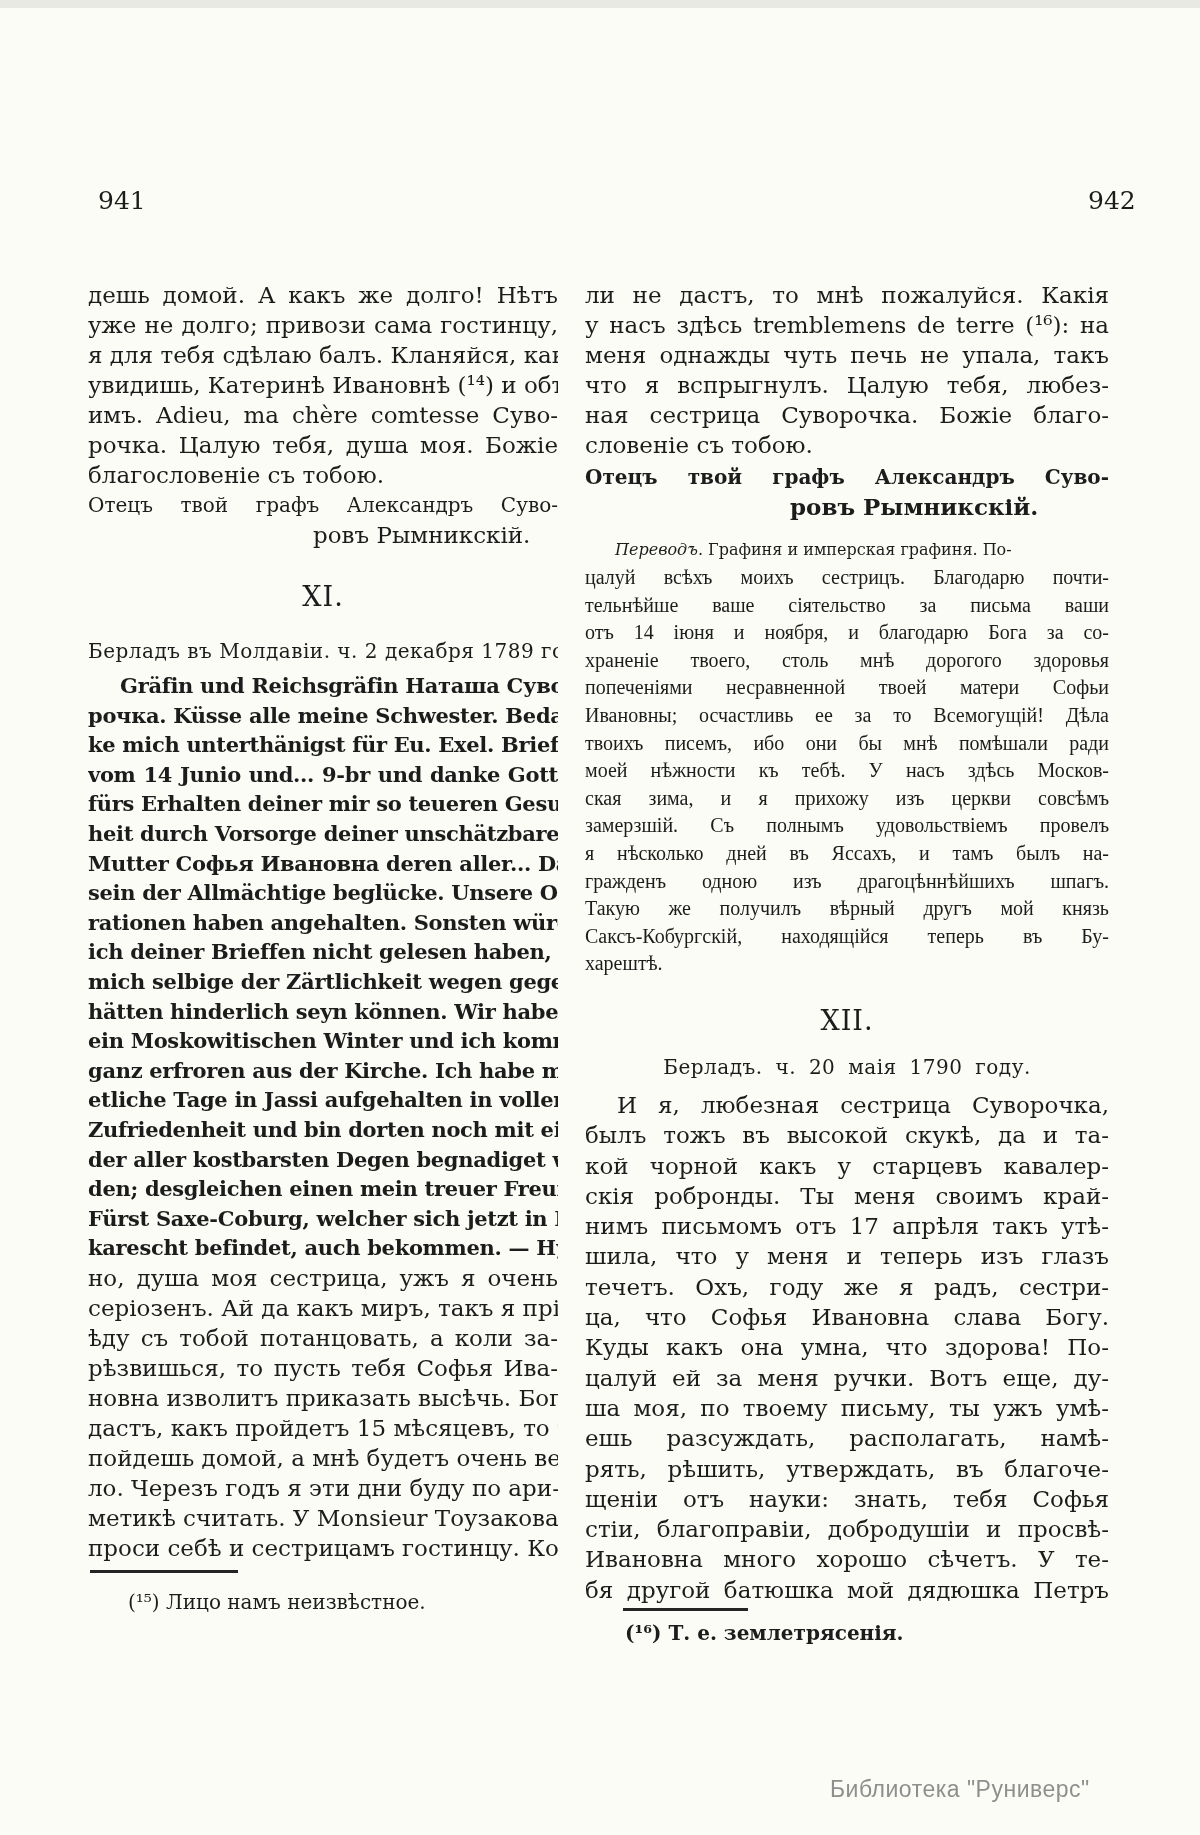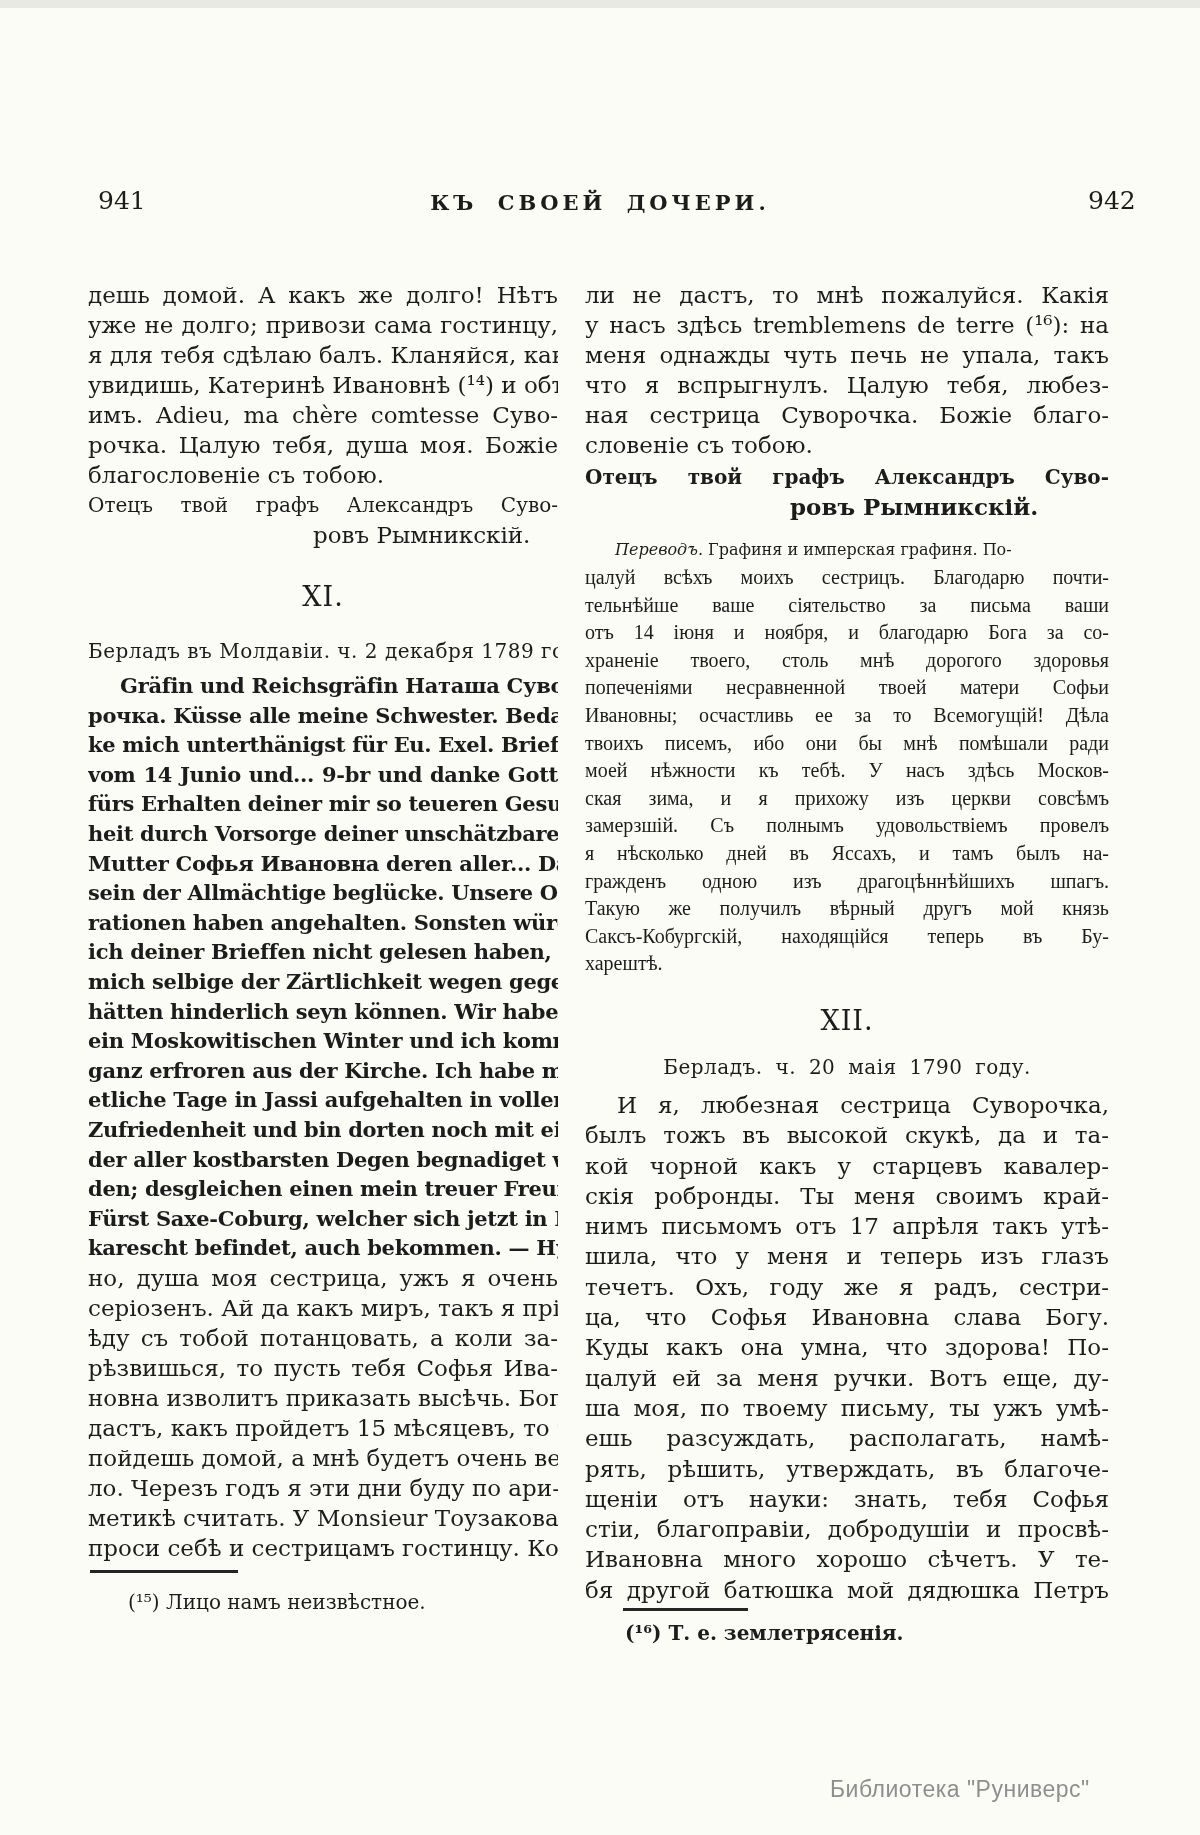--- a/index.html
+++ b/index.html
@@ -50,21 +50,20 @@
     font-family:"Liberation Sans", sans-serif;
     font-size:23px; color:#8e8e8e; letter-spacing:0.5px;
   }
 </style>
 </head>
 <body>
 
 <div id="page">
 
   <div class="abs pagenum" style="left:98px; top:178px;">941</div>
-  <div class="abs running-title" style="top:182px;">КЪ СВОЕЙ ДОЧЕРИ.</div>
   <div class="abs pagenum" style="left:1088px; top:178px;">942</div>
 
   <div class="abs lines main-text" style="left:88px; top:272px; width:470px;">
       <div class="tl">дешь домой. А какъ же долго! Нѣтъ</div>
       <div class="tl">уже не долго; привози сама гостинцу,</div>
       <div class="tl">я для тебя сдѣлаю балъ. Кланяйся, какъ</div>
       <div class="tl">увидишь, Катеринѣ Ивановнѣ (¹⁴) и объ-</div>
       <div class="tl">имъ. Adieu, ma chère comtesse Суво-</div>
       <div class="tl">рочка. Цалую тебя, душа моя. Божіе</div>
       <div class="tl">благословеніе съ тобою.</div>

